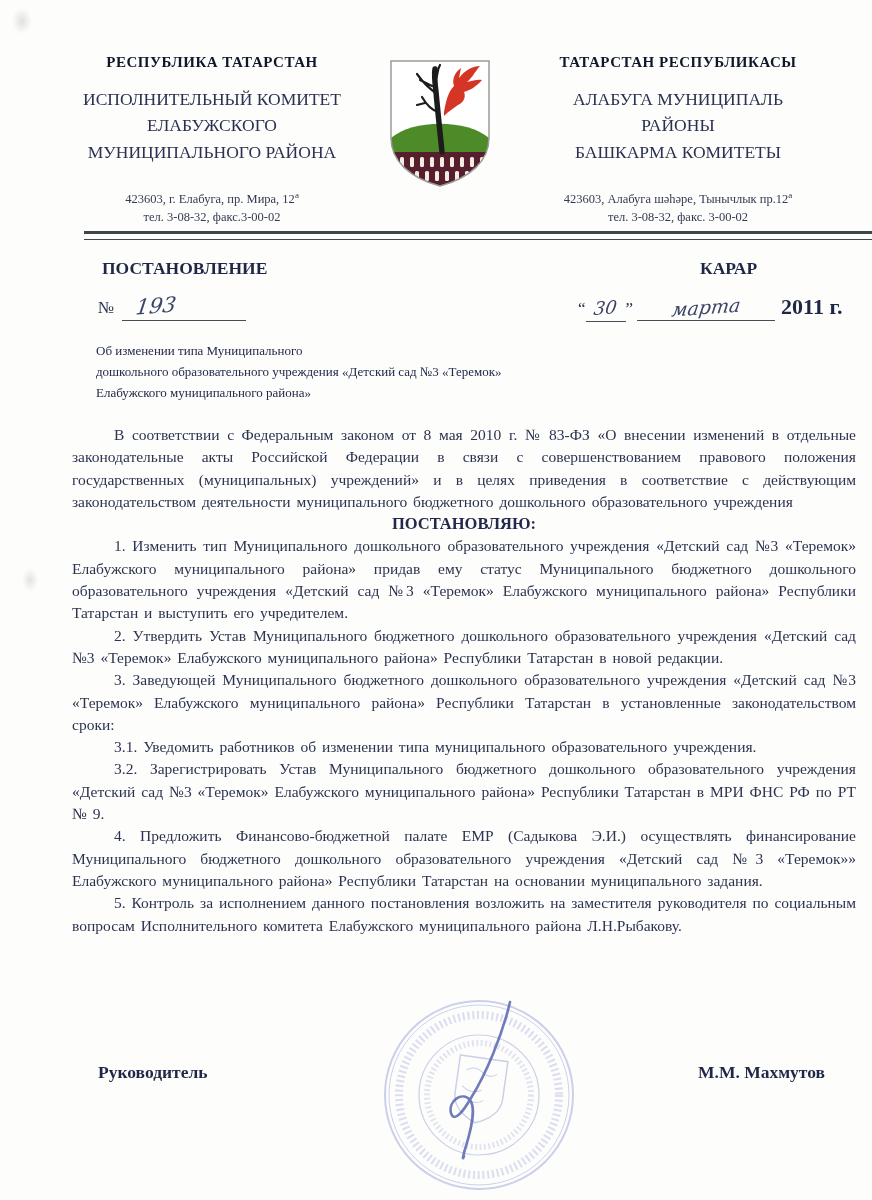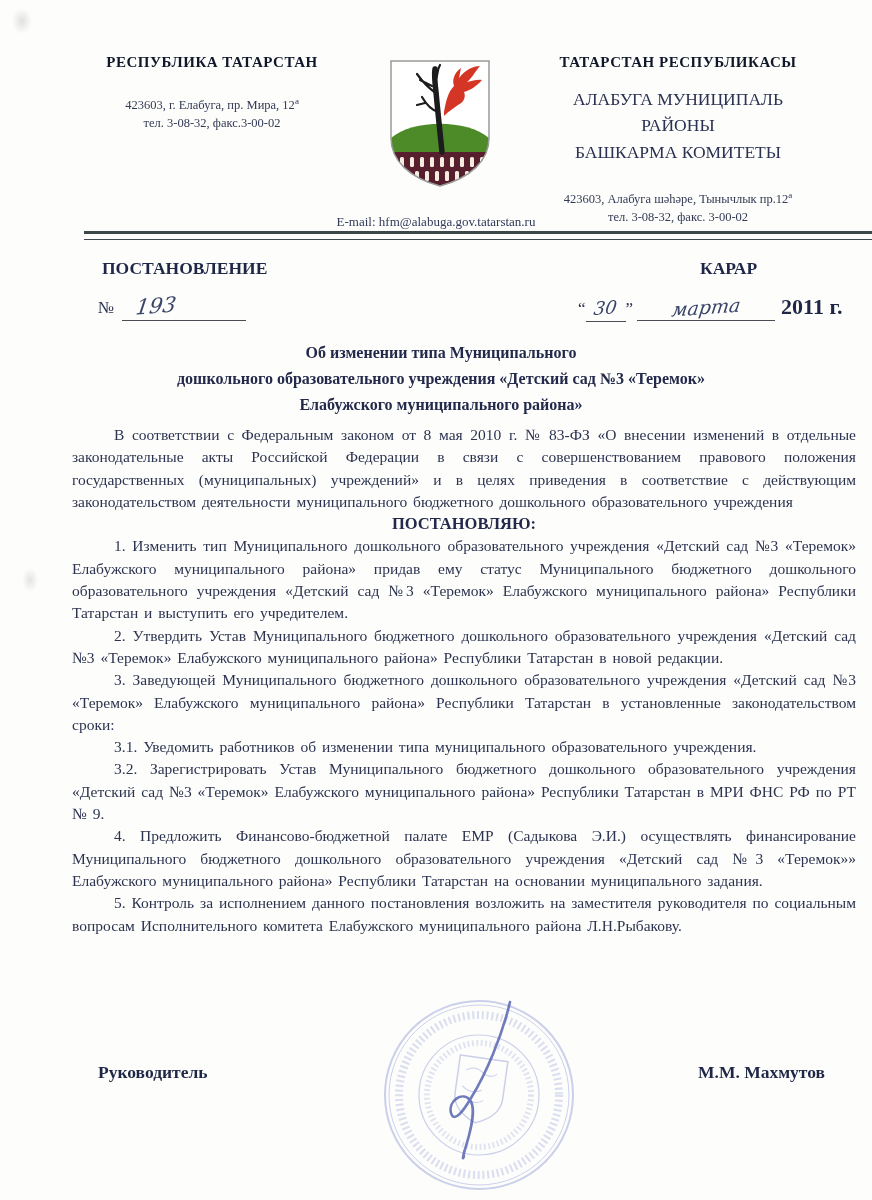--- a/index.html
+++ b/index.html
@@ -36,21 +36,21 @@
   .num-box .hand{font-size:21px;}
   .date-row{white-space:nowrap;font-size:16px;color:#2c3350;}
   .day-box{width:40px;height:24px;}
   .day-box .hand{font-size:18px;}
   .month-box{width:138px;height:24px;margin:0 6px 0 4px;}
   .month-box .hand{font-size:19px;}
   .quote{font-size:17px;}
   .year{font-weight:bold;font-size:22px;color:#1f2747;}
   
   .title{
-    font-weight:bold;font-size:16px;line-height:1.62;text-align:center;
+    font-weight:normal;font-size:13px;line-height:1.62;
     color:#23294a;
   }
   .bodytext{
     left:72px;width:784px;position:absolute;
     font-size:15.5px;line-height:22.3px;text-align:justify;
     word-spacing:2px;color:#2c3350;
   }
   .bodytext p{margin:0;text-indent:42px;}
   .resolve{
     text-align:center;font-weight:bold;font-size:16.5px;color:#23294a;
@@ -69,20 +69,23 @@
 </head>
 <body>
 
 <div class="page">
 
   <div class="smudge abs" style="left:12px;top:8px;width:20px;height:26px;opacity:.5;"></div>
   <div class="smudge abs" style="left:22px;top:568px;width:16px;height:24px;opacity:.45;"></div>
 
   <div class="hdr-block abs" style="left:62px;top:54px;">
     <div class="country">РЕСПУБЛИКА   ТАТАРСТАН</div>
+    <div class="orgname pre">ИСПОЛНИТЕЛЬНЫЙ КОМИТЕТ
+ЕЛАБУЖСКОГО
+МУНИЦИПАЛЬНОГО РАЙОНА</div>
     <div class="addr">
       <span>423603, г. Елабуга,  пр. Мира, 12</span><sup>а</sup><br>
       <span>тел. 3-08-32, факс.3-00-02</span>
     </div>
   </div>
 
   <div class="hdr-block abs" style="left:528px;top:54px;">
     <div class="country">ТАТАРСТАН РЕСПУБЛИКАСЫ</div>
     <div class="orgname pre">АЛАБУГА МУНИЦИПАЛЬ
 РАЙОНЫ
@@ -124,21 +127,20 @@
       </g>
       <g stroke="#1c1c1c" fill="none" stroke-linecap="round">
         <path d="M54,94 C52,74 50,56 48,34 C47,26 46,18 47,11" stroke-width="5.5"></path>
         <path d="M49,36 C42,31 36,26 29,16 M44,28 L32,22 M50,54 C44,52 38,46 34,39 M37,45 L29,47 M48,21 C50,16 49,12 52,7" stroke-width="2.2"></path>
       </g>
       <path fill="#d43524" d="M56,54 C58,43 60,34 66,28 C64,22 66,15 73,10 L71,20 C77,12 85,8 92,8 C86,15 84,20 79,24 C85,23 89,21 94,22 C88,29 82,32 76,34 C78,39 76,44 70,47 C66,50 61,53 56,58 Z"></path>
     </g>
     <path d="M3,3 H101 V80 C101 103 82 120 52 128 C22 120 3 103 3 80 Z" fill="none" stroke="#9a9a9a" stroke-width="1.5"></path>
   </svg>
 
-  <div class="email-line abs" style="left:256px;top:214px;width:360px;">E-mail: hfm@alabuga.gov.tatarstan.ru</div>
   <div class="divider"></div>
 
   <div class="doctype abs" style="left:102px;top:258px;">ПОСТАНОВЛЕНИЕ</div>
   <div class="doctype abs" style="left:700px;top:258px;">КАРАР</div>
 
   <div class="abs" style="left:98px;top:294px;">
     <span class="num-label">№</span><span class="uline num-box"><span class="hand">193</span></span>
   </div>
   <div class="date-row abs" style="left:578px;top:294px;">
     <span class="quote">“</span><span class="uline day-box"><span class="hand">30</span></span><span class="quote">”</span><span class="uline month-box"><span class="hand">марта</span></span><span class="year">2011 г.</span>

